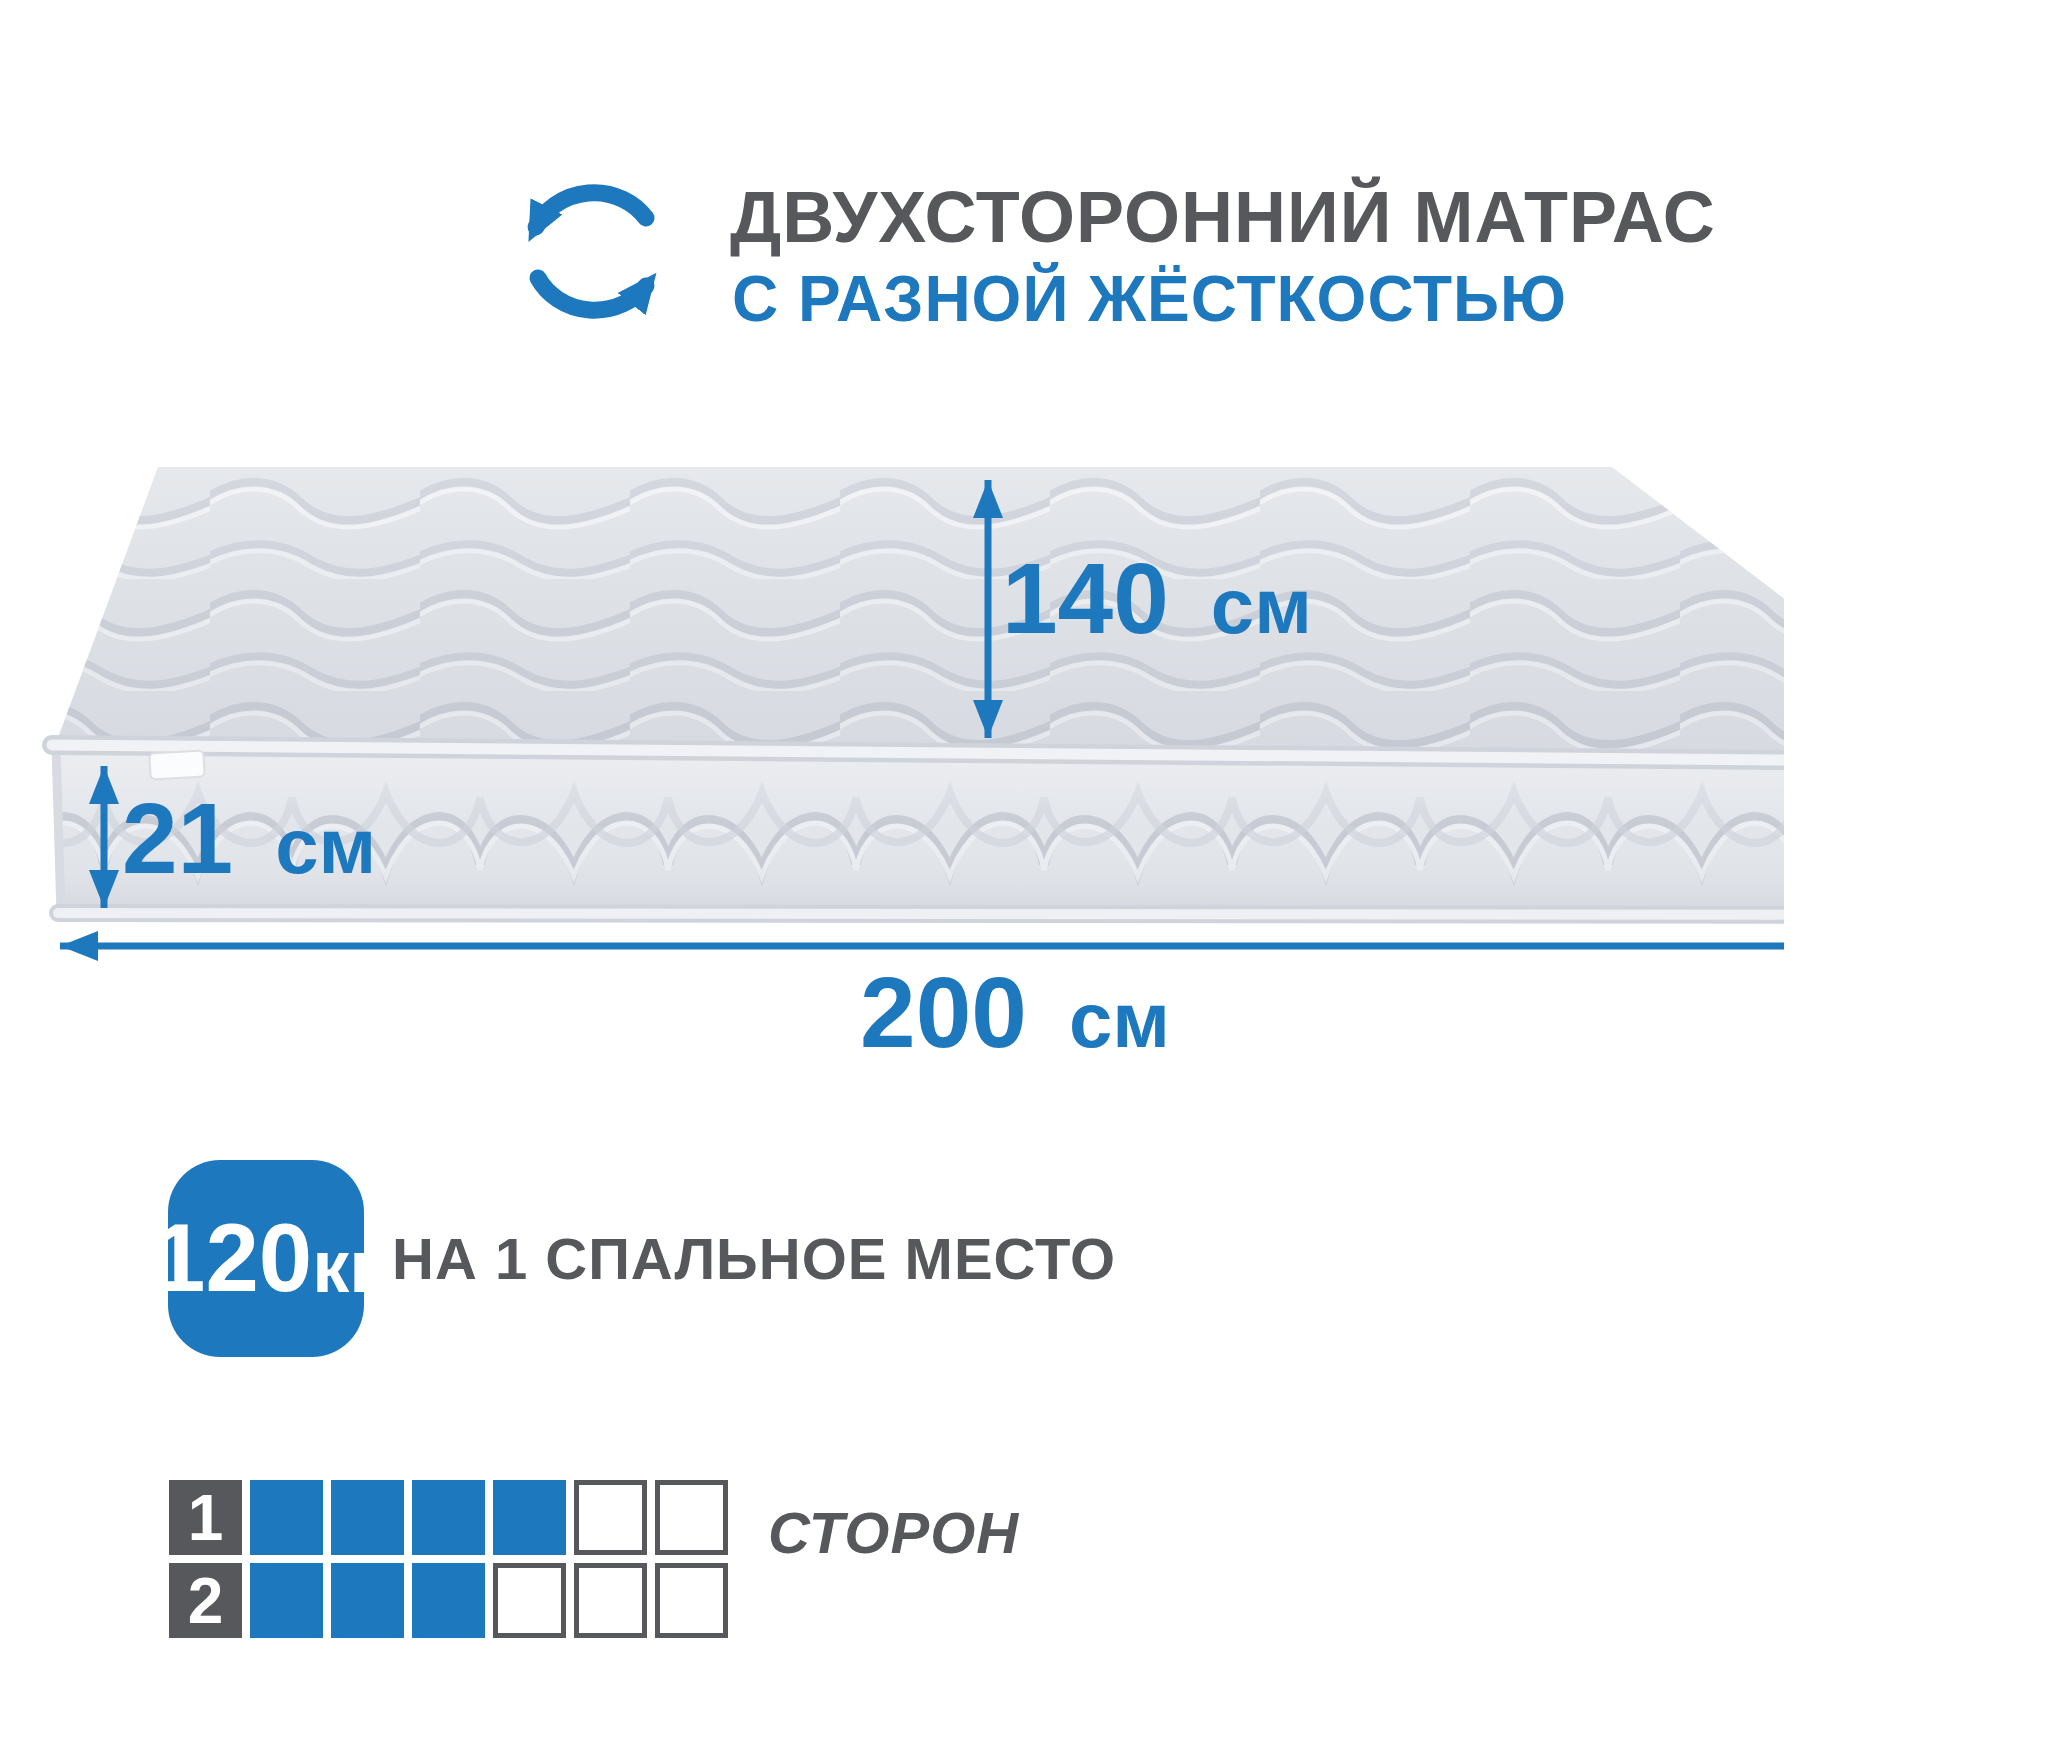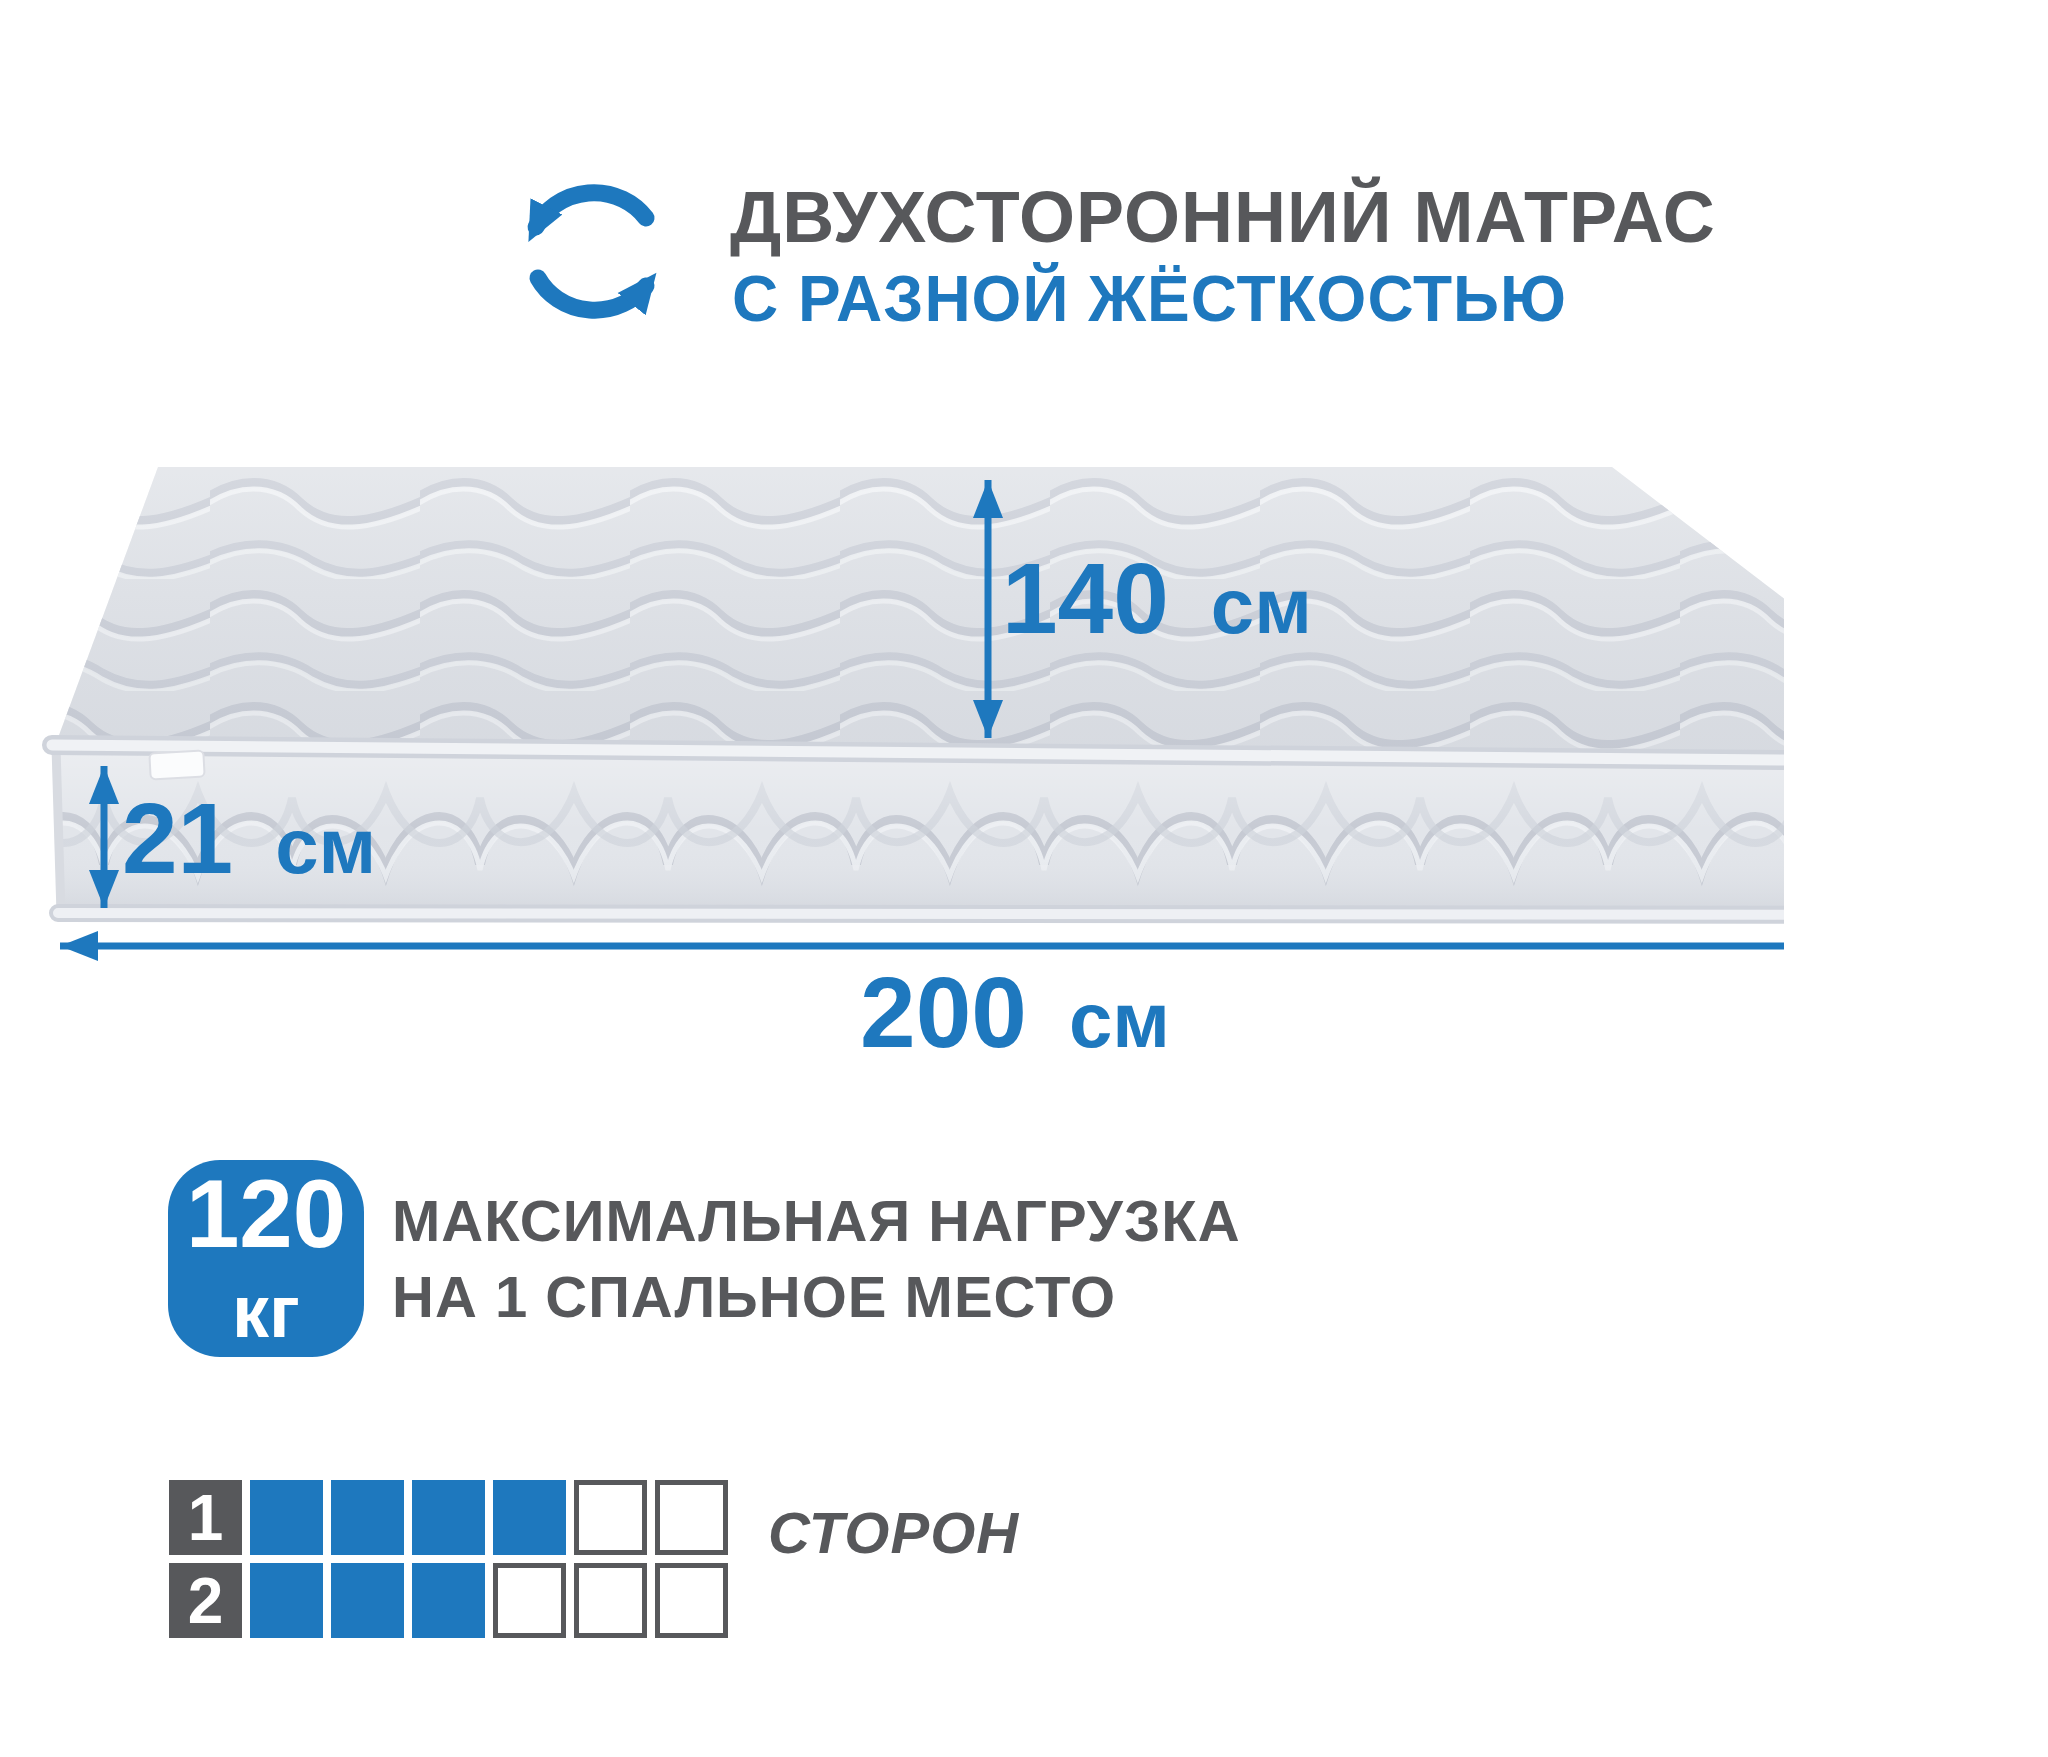--- a/index.html
+++ b/index.html
@@ -14,21 +14,21 @@
   
   .dim{display:flex;align-items:baseline;gap:42px;color:var(--blue,#1e78be);font-weight:bold;white-space:nowrap;}
   .dim .num{font-size:100px;line-height:1;}
   .dim .unit{font-size:78px;line-height:1;}
   #dim-width{left:1002px;top:548px;}
   #dim-thickness{left:122px;top:788px;}
   #dim-length{left:1015px;top:962px;transform:translateX(-50%);}
 
   
   .badge{width:196px;height:197px;border-radius:52px;background:var(--blue,#1e78be);color:#ffffff;
-         display:flex;flex-direction:column;align-items:center;justify-content:center;font-weight:bold;}
+         display:flex;flex-direction:row;align-items:center;justify-content:center;font-weight:bold;}
   .badge .v{font-size:96px;line-height:0.92;}
   .badge .u{font-size:74px;line-height:0.95;margin-top:18px;}
   #badge-load{left:168px;top:1160px;}
   #badge-warranty{left:1353px;top:1160px;}
   .badge-caption{color:#57585b;font-size:58px;font-weight:bold;letter-spacing:1px;line-height:76px;
                  height:197px;display:flex;flex-direction:column;justify-content:center;white-space:nowrap;}
   #caption-load{left:392px;top:1160px;}
   #caption-warranty{left:1578px;top:1160px;}
 
   
@@ -126,21 +126,20 @@
   <div class="abs dim" id="dim-length">
     <span class="num">200</span>
     <span class="unit">см</span>
   </div>
 
   <div class="abs badge" id="badge-load">
     <div class="v">120</div>
     <div class="u">кг</div>
   </div>
   <div class="abs badge-caption" id="caption-load">
-    <div>МАКСИМАЛЬНАЯ НАГРУЗКА</div>
     <div>НА 1 СПАЛЬНОЕ МЕСТО</div>
   </div>
 
 
   <div class="frow" id="frow-0">
     <div class="fnum">1</div>
     <div class="fcells">
         <div class="fcell filled"></div>
         <div class="fcell filled"></div>
         <div class="fcell filled"></div>

